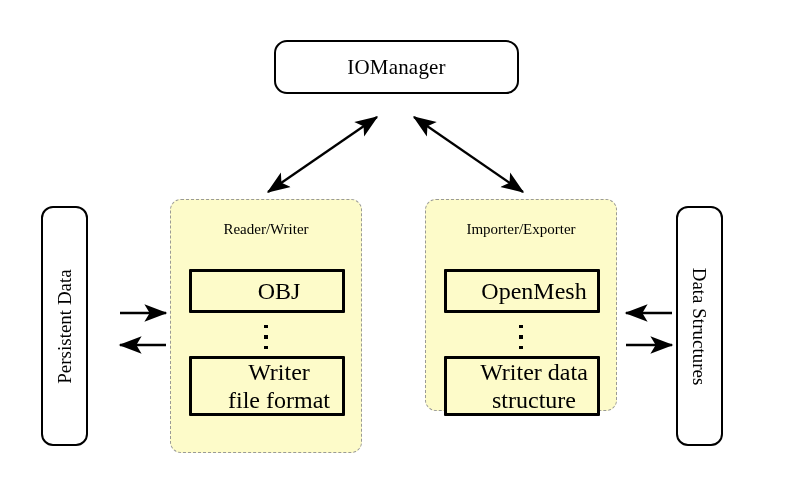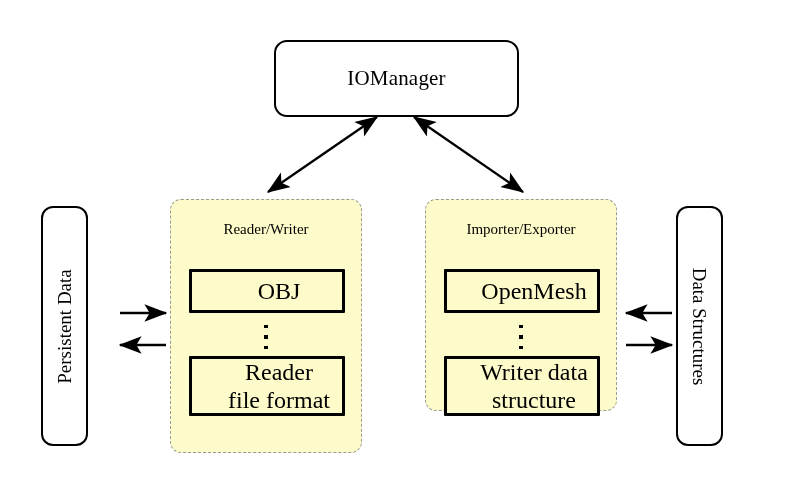--- a/index.html
+++ b/index.html
@@ -39,21 +39,21 @@
     display: flex;
     align-items: center;
     justify-content: center;
     text-align: center;
   }
 
   #iomanager-box {
     left: 274px;
     top: 40px;
     width: 245px;
-    height: 77px;
+    height: 54px;
     border-radius: 13px;
   }
   #iomanager-label {
     font-size: 21px;
     letter-spacing: 0.2px;
   }
 
   
   .sidebox {
     width: 47px;
@@ -188,21 +188,21 @@
     </div>
 
     <div class="vdots">
       <i></i>
         <i></i>
         <i></i>
     </div>
 
     <div class="innerbox slot-bottom">
       <span>
-        <span>Reader</span><br>
+        <span>Writer</span><br>
         <span>file format</span>
       </span>
     </div>
   </div>
 
   <div class="panel" id="importer-exporter-panel">
     <div class="panel-title">Importer/Exporter</div>
 
     <div class="innerbox slot-top">
       <span>OpenMesh</span>

